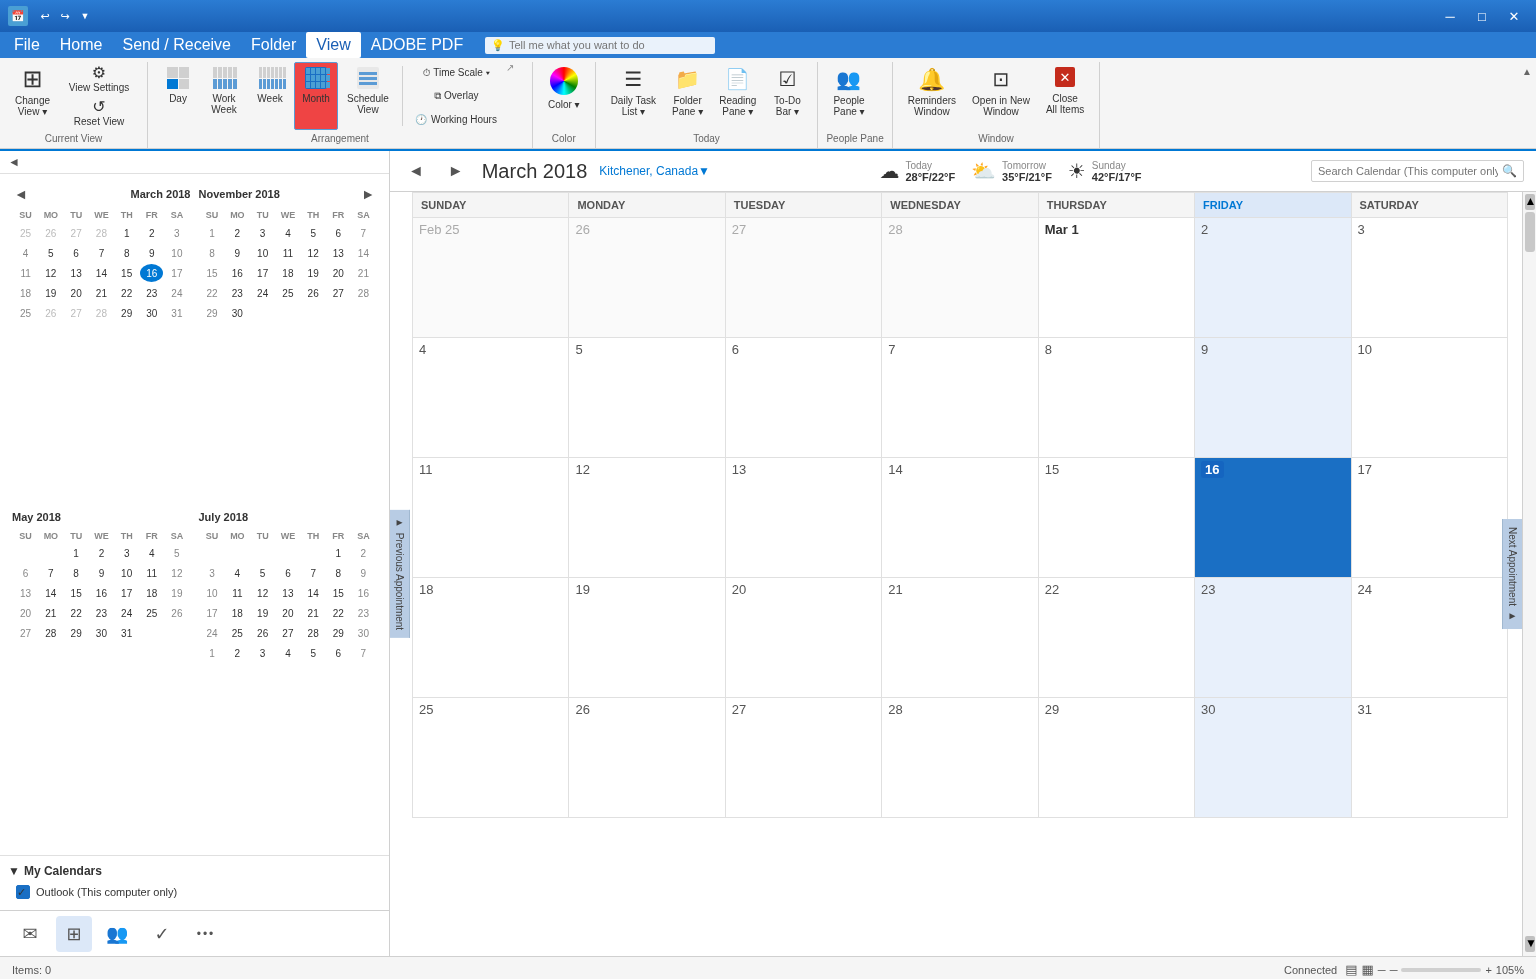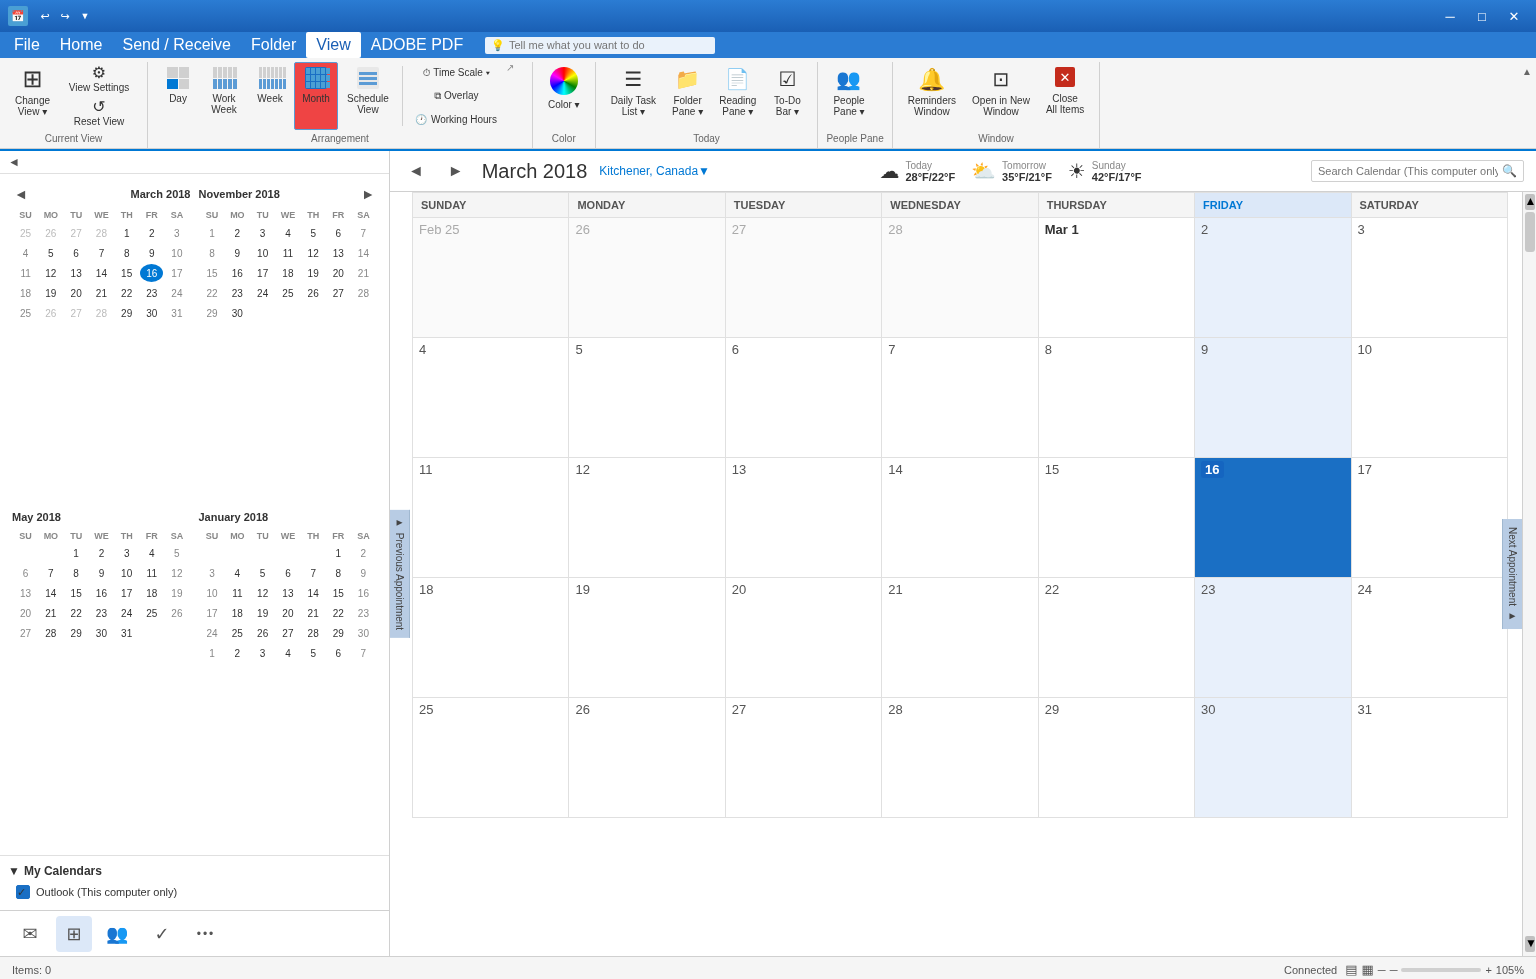--- a/index.html
+++ b/index.html
@@ -778,21 +778,21 @@
                 <td>30</td>
                 <td>31</td>
                 <td></td>
                 <td style="color: rgb(136, 136, 136);"></td>
               </tr>
             </tbody>
           </table>
         </div>
         <div class="mini-cal">
           <div class="mini-cal-header">
-            <span>January 2018</span>
+            <span>July 2018</span>
           </div>
           <table class="mini-cal-grid">
             <thead>
               <tr>
                 <th>SU</th>
                 <th>MO</th>
                 <th>TU</th>
                 <th>WE</th>
                 <th>TH</th>
                 <th>FR</th>

